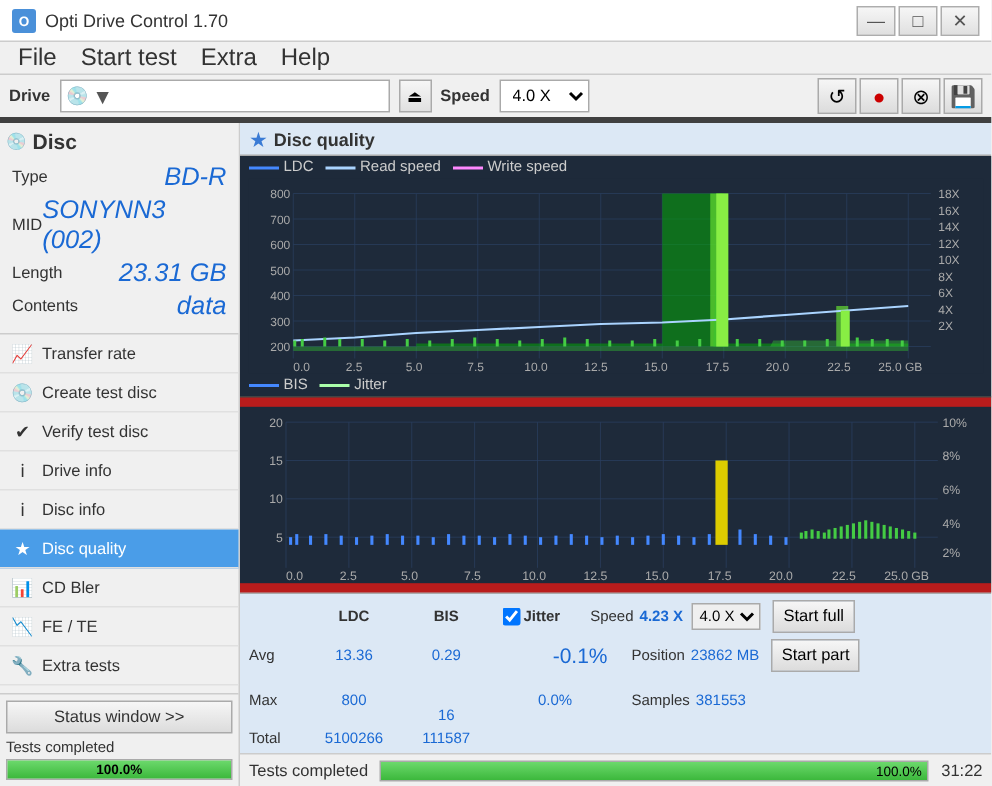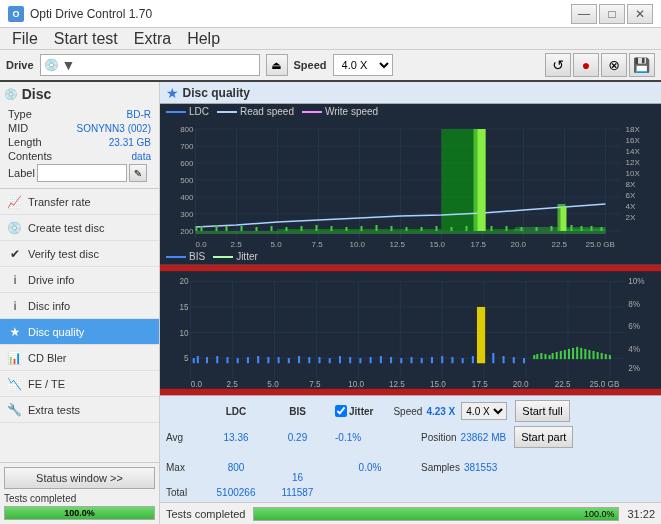--- a/index.html
+++ b/index.html
@@ -11,21 +11,21 @@
     .titlebar-icon { width: 16px; height: 16px; background: #4a90d9; border-radius: 2px; display: flex; align-items: center; justify-content: center; color: white; font-size: 9px; font-weight: bold; }
     .titlebar-title { font-size: 12px; color: #333; }
     .titlebar-controls { display: flex; gap: 2px; }
     .titlebar-btn { width: 26px; height: 20px; border: 1px solid #adadad; background: linear-gradient(to bottom, #f6f6f6, #e0e0e0); display: flex; align-items: center; justify-content: center; cursor: pointer; font-size: 12px; color: #555; }
     
     
     .menubar { background: #f0f0f0; height: 22px; display: flex; align-items: center; padding: 0 4px; border-bottom: 1px solid #ccc; }
     .menu-item { padding: 2px 8px; cursor: pointer; font-size: 16px; color: #333; }
     
     
-    .drivebar { background: #f0f0f0; height: 32px; display: flex; align-items: center; padding: 0 6px; gap: 6px; border-bottom: 2px solid #404040; }
+    .drivebar { background: #f0f0f0; height: 32px; display: flex; align-items: center; padding: 0 6px; gap: 6px; border-bottom: 4px solid #404040; }
     .drive-label { font-size: 11px; color: #333; font-weight: bold; }
     .drive-select-wrap { display: flex; align-items: center; gap: 2px; background: white; border: 1px solid #aaa; height: 22px; padding: 0 4px; min-width: 220px; }
     .drive-icon { color: #555; font-size: 12px; }
     .drive-text { font-size: 11px; color: #333; flex: 1; }
     .drive-dropdown { font-size: 14px; color: #555; cursor: pointer; }
     .eject-btn { width: 22px; height: 22px; background: linear-gradient(to bottom, #f6f6f6, #e0e0e0); border: 1px solid #aaa; display: flex; align-items: center; justify-content: center; cursor: pointer; }
     .speed-label { font-size: 11px; color: #333; font-weight: bold; }
     .speed-select { font-size: 11px; background: white; border: 1px solid #aaa; height: 22px; padding: 0 4px; min-width: 60px; }
     .toolbar-icons { display: flex; gap: 2px; margin-left: auto; }
     .toolbar-icon-btn { width: 26px; height: 24px; background: linear-gradient(to bottom, #f6f6f6, #dcdcdc); border: 1px solid #aaa; display: flex; align-items: center; justify-content: center; cursor: pointer; font-size: 14px; }
@@ -37,21 +37,21 @@
     .sidebar { width: 160px; background: #f0f0f0; border-right: 1px solid #ccc; display: flex; flex-direction: column; }
     
     
     .disc-section { background: #f0f0f0; padding: 4px; border-bottom: 1px solid #ccc; }
     .disc-header { display: flex; align-items: center; gap: 4px; margin-bottom: 4px; }
     .disc-icon { color: #555; }
     .disc-title { font-size: 14px; font-weight: bold; color: #333; }
     .disc-info { padding: 2px 4px; }
     .disc-row { display: flex; justify-content: space-between; align-items: center; margin-bottom: 2px; }
     .disc-row-label { color: #333; font-size: 11px; }
-    .disc-row-value { color: #1a69d4; font-size: 10px; }
+    .disc-row-value { color: #1a69d4; font-size: 17px; font-style: italic; }
     .disc-row-value.data { color: #1a69d4; }
     .label-input-row { display: flex; align-items: center; gap: 2px; margin-top: 2px; }
     .label-text { font-size: 11px; color: #333; }
     .label-input { width: 90px; height: 18px; border: 1px solid #aaa; font-size: 10px; padding: 0 2px; }
     .label-btn { width: 18px; height: 18px; background: linear-gradient(to bottom, #f6f6f6, #dcdcdc); border: 1px solid #aaa; display: flex; align-items: center; justify-content: center; cursor: pointer; font-size: 10px; }
     
     
     .nav-items { flex: 1; display: flex; flex-direction: column; }
     .nav-item { height: 26px; display: flex; align-items: center; gap: 6px; padding: 0 8px; cursor: pointer; border-bottom: 1px solid #e0e0e0; font-size: 11px; color: #333; }
     .nav-item.active { background: #4a9de8; color: white; }
@@ -162,25 +162,20 @@
           <span class="disc-row-label">MID</span>
           <span class="disc-row-value">SONYNN3 (002)</span>
         </div>
         <div class="disc-row">
           <span class="disc-row-label">Length</span>
           <span class="disc-row-value">23.31 GB</span>
         </div>
         <div class="disc-row">
           <span class="disc-row-label">Contents</span>
           <span class="disc-row-value data">data</span>
-        </div>
-        <div class="label-input-row">
-          <span class="label-text">Label</span>
-          <input type="text" class="label-input" value="" style="">
-          <div class="label-btn">✎</div>
         </div>
       </div>
     </div>
 
     <div class="nav-items">
       <div class="nav-item">
         <span class="nav-item-icon">📈</span>
         <span>Transfer rate</span>
       </div>
       <div class="nav-item">
@@ -489,21 +484,21 @@
           <option>2.0 X</option>
           <option>6.0 X</option>
         </select>
         <button class="start-full-btn" style="margin-left:8px; font-size:11px; height:22px; padding: 0 6px; background:linear-gradient(to bottom,#f6f6f6,#dcdcdc); border:1px solid #aaa; cursor:pointer;">Start full</button>
       </div>
 
       <div style="display:flex; align-items:center; gap:0; margin-top:2px;">
         <span style="width:36px; font-size:10px; color:#333;">Avg</span>
         <span style="width:68px; text-align:center; font-size:10px; color:#1a69d4;">13.36</span>
         <span style="width:55px; text-align:center; font-size:10px; color:#1a69d4;">0.29</span>
-        <span style="width:70px; text-align:left; font-size:10px; color:#1a69d4; margin-left:10px;">-0.1%</span>
+        <span style="width:70px; text-align:right; font-size:14px; color:#1a69d4; margin-left:10px;">-0.1%</span>
         <span style="margin-left: 16px; font-size:10px; color:#333;">Position</span>
         <span style="margin-left:4px; font-size:10px; color:#1a69d4;">23862 MB</span>
         <button class="start-part-btn" style="margin-left:8px; font-size:11px; height:22px; padding: 0 6px; background:linear-gradient(to bottom,#f6f6f6,#dcdcdc); border:1px solid #aaa; cursor:pointer;">Start part</button>
       </div>
       <div style="display:flex; align-items:center; gap:0; margin-top:2px;">
         <span style="width:36px; font-size:10px; color:#333;">Max</span>
         <span style="width:68px; text-align:center; font-size:10px; color:#1a69d4;">800</span>
         <span style="width:55px; text-align:center; font-size:10px; color:#1a69d4;margin-top:20px;">16</span>
         <span style="width:70px; text-align:center; font-size:10px; color:#1a69d4; margin-left:10px;">0.0%</span>
         <span style="margin-left: 16px; font-size:10px; color:#333;">Samples</span>

